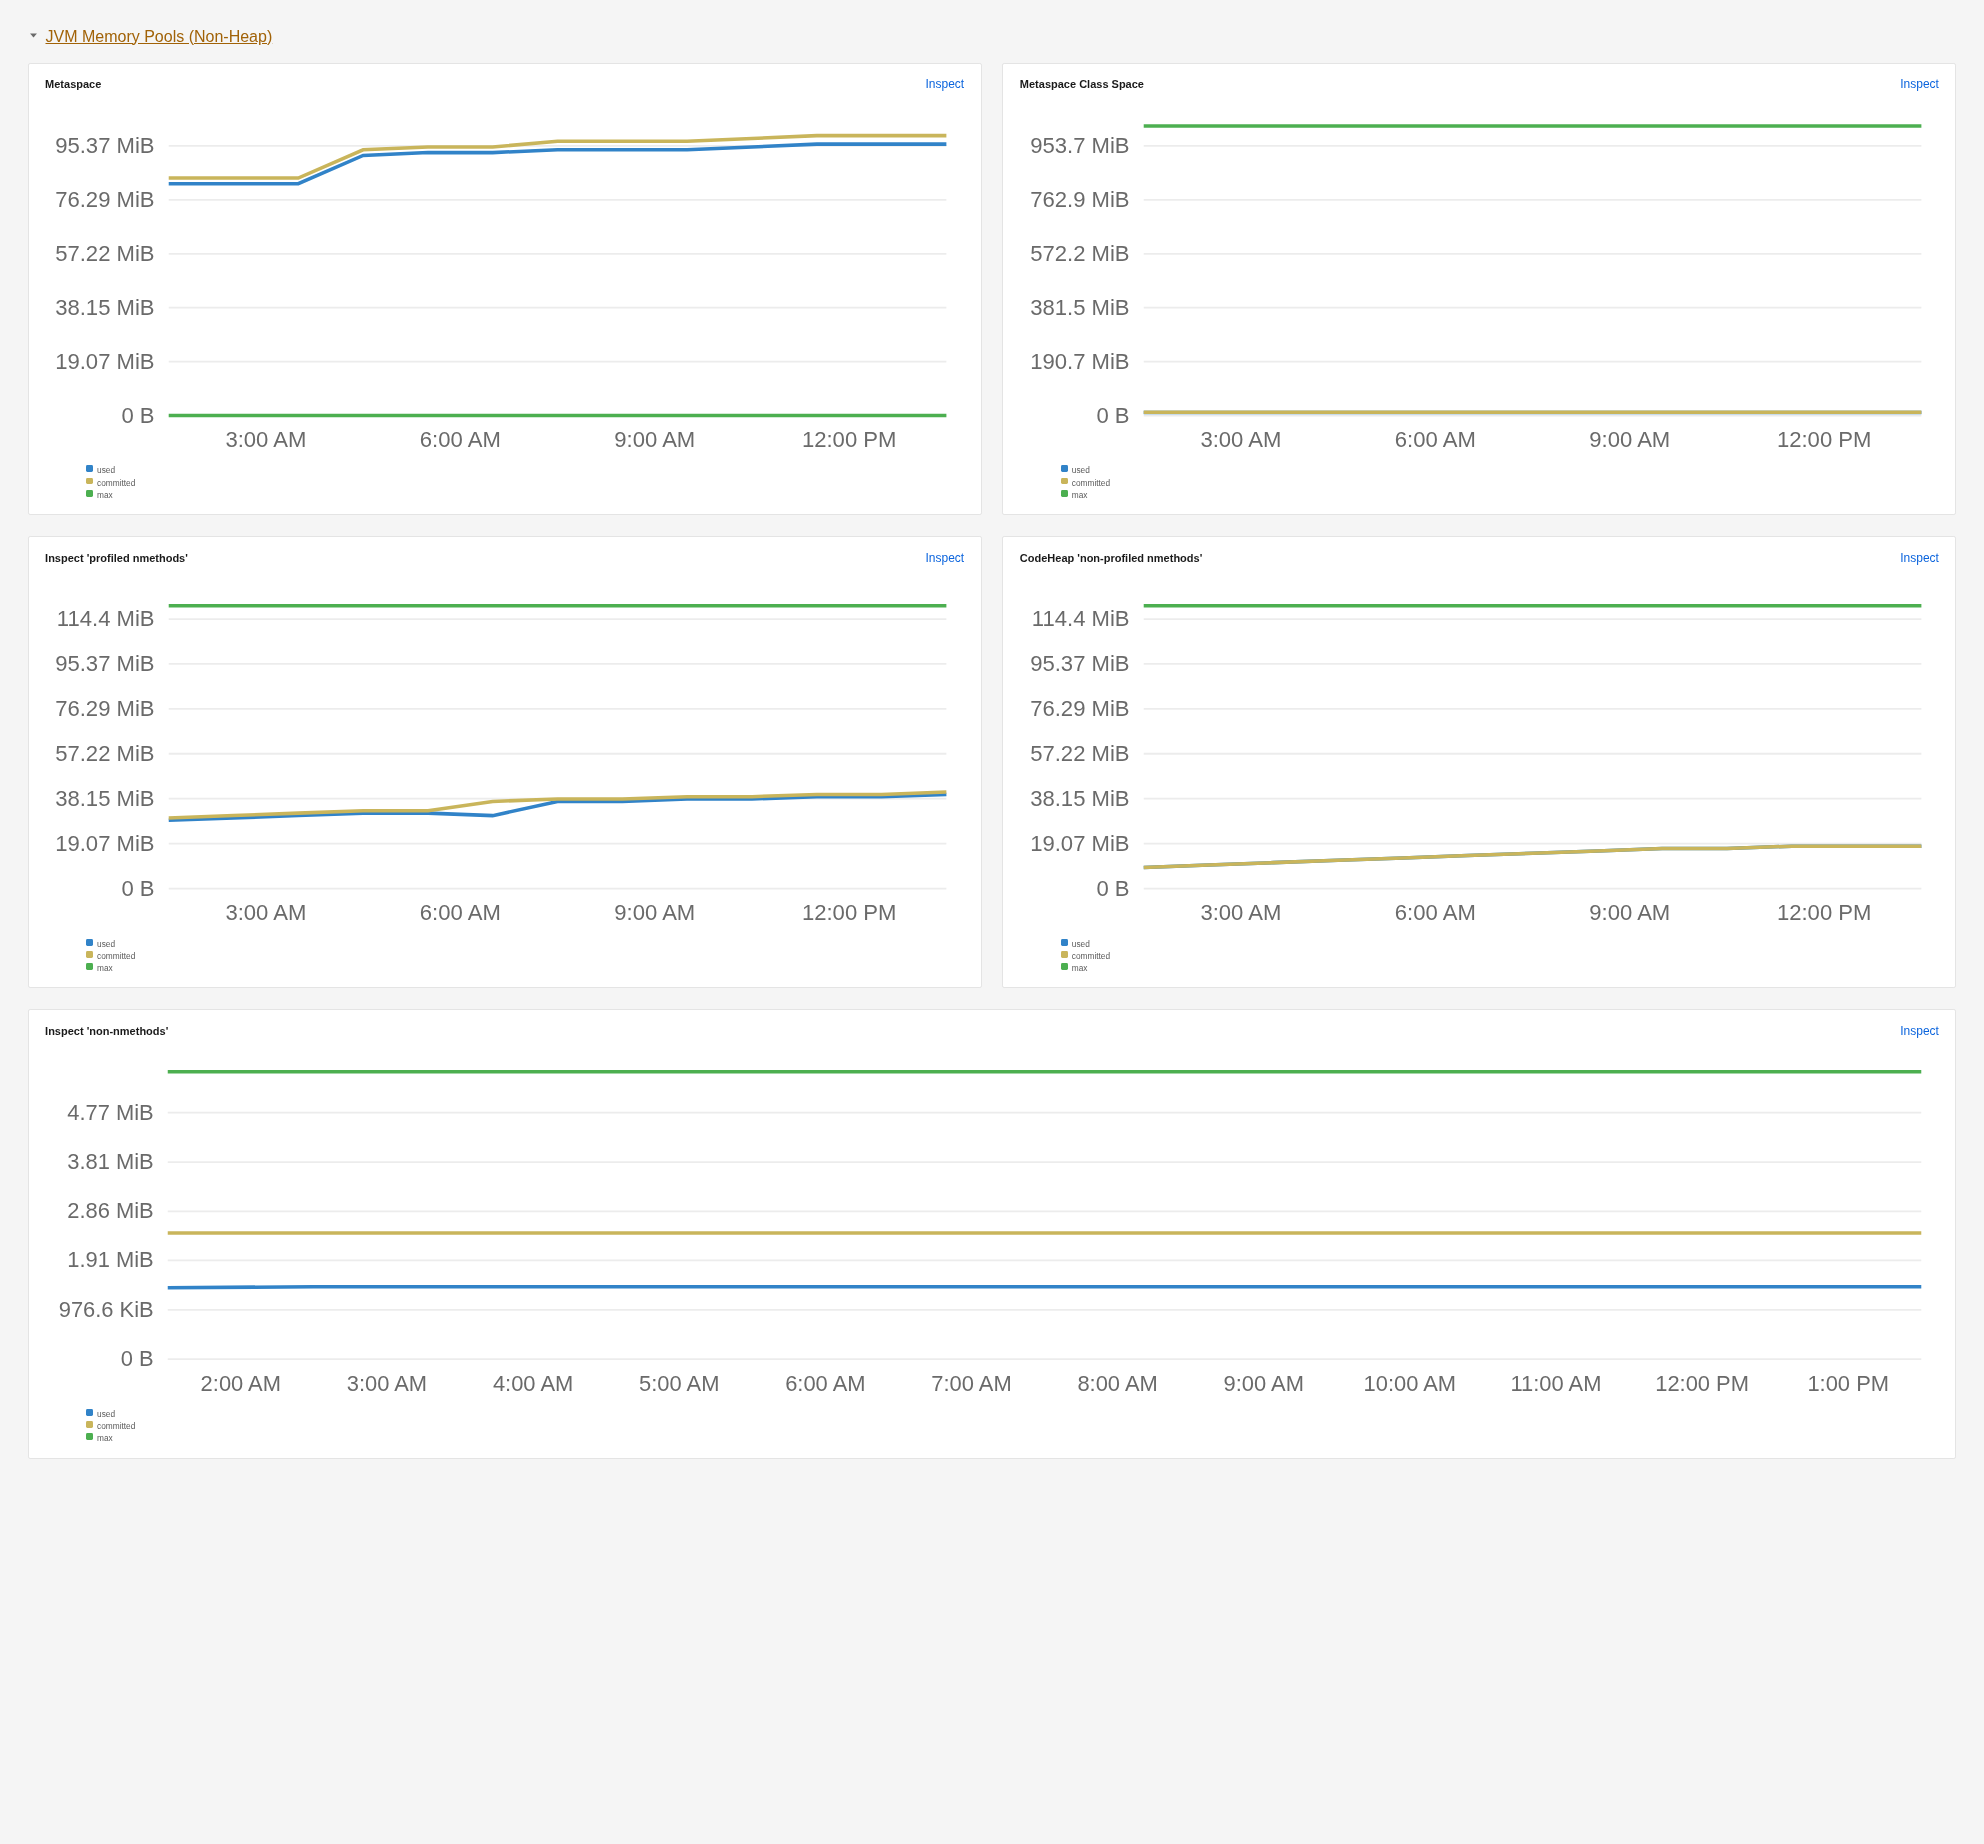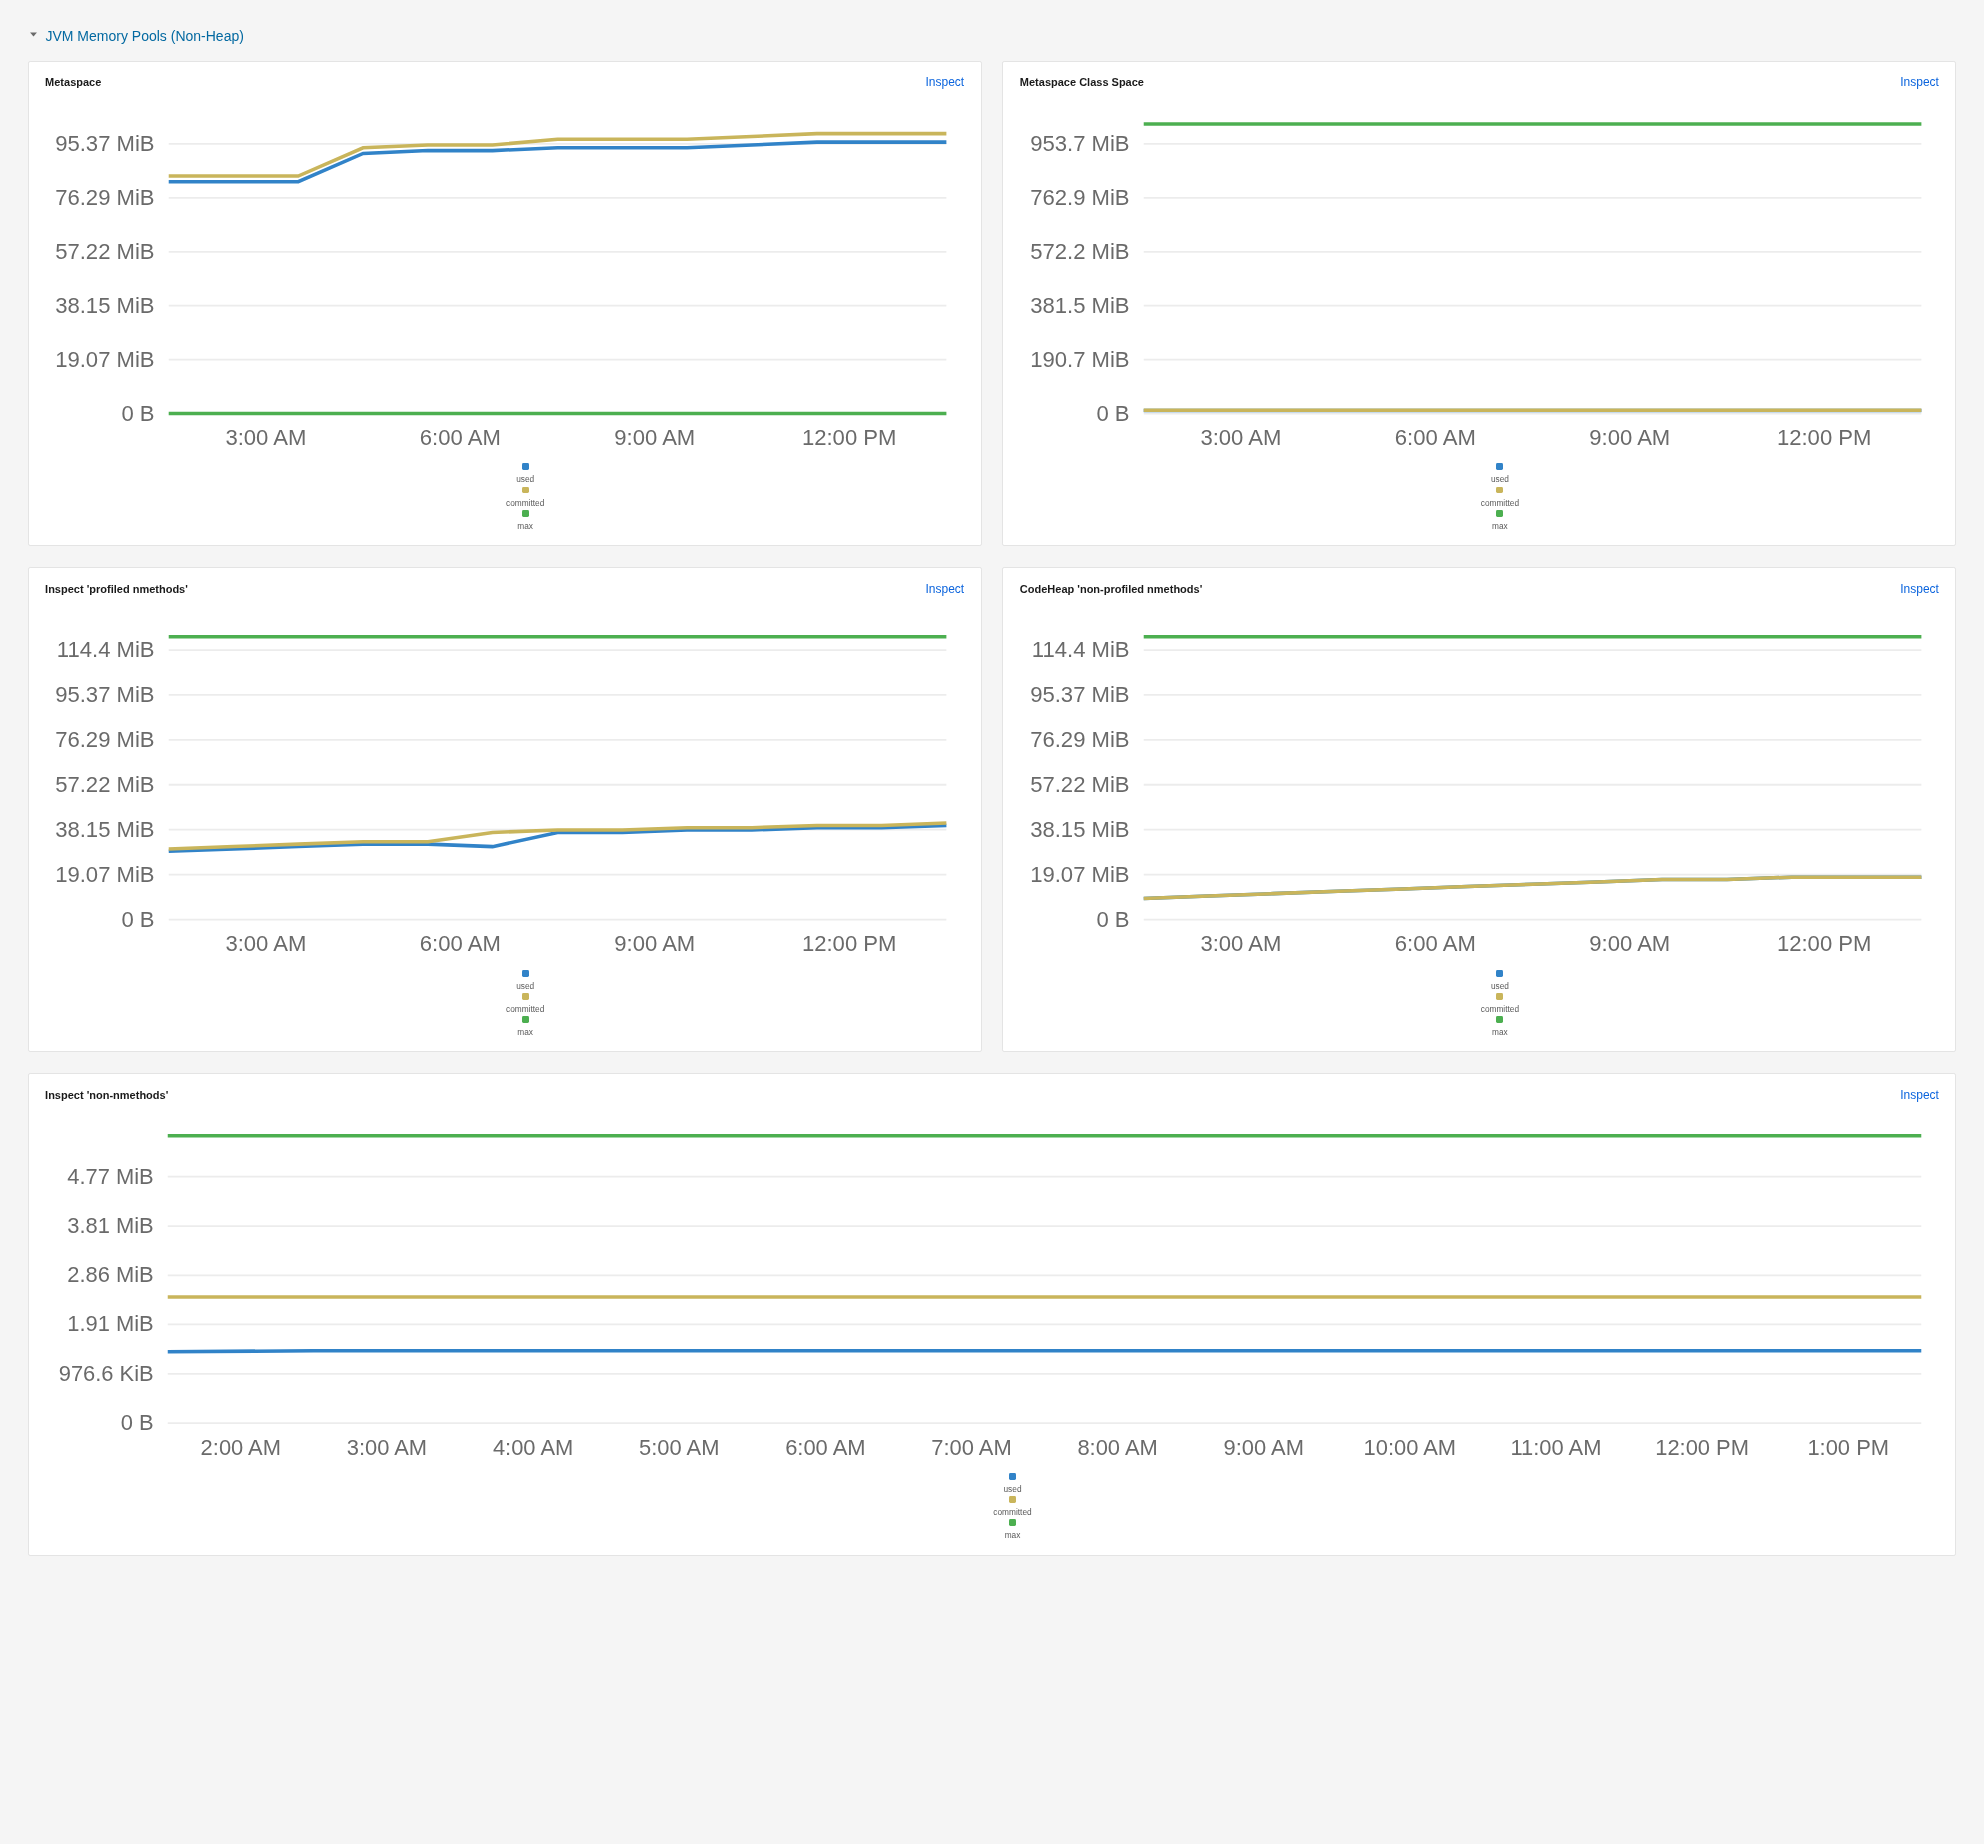--- a/index.html
+++ b/index.html
@@ -1,33 +1,33 @@
 <!DOCTYPE html>
 <html style="font-size:11px"><head>
 <meta charset="utf-8">
 <style>
 * { box-sizing: border-box; margin: 0; padding: 0; }
 body { font-family: -apple-system, BlinkMacSystemFont, "Segoe UI", Helvetica, Arial, sans-serif; background: #f5f5f5; padding: 27.6px; color: #333; }
 .section-header { display: flex; align-items: center; gap: 6.9px; margin-bottom: 17px; }
 .section-header .chev { font-size: 13.8px; color: #6a6a6a; }
-.section-header h1 { font-size: 14px; font-weight: 400; color: #0369a1; }
+.section-header h1 { font-size: 16px; font-weight: 400; color: #a16207; text-decoration: underline; }
 .grid { display: grid; grid-template-columns: 1fr 1fr; gap: 20.7px; }
 .panel { background: #fff; border: 0.7px solid #e4e4e4; border-radius: 2.1px; padding: 13.8px 16.5px 12.4px; }
 .panel.full { grid-column: 1 / -1; }
 .panel-head { display: flex; justify-content: space-between; align-items: center; margin-bottom: 9.6px; }
 .panel-title { font-size: 11px; font-weight: 700; color: #1a1a1a; }
 .inspect { font-size: 12px; color: #0B64DD; text-decoration: none; cursor: pointer; }
 .chart-wrap { position: relative; }
 svg.chart { width: 100%; display: block; }
 .gridline { stroke: #ececec; stroke-width: 1; }
 .series-used { stroke: #3183c8; stroke-width: 2; fill: none; }
 .series-committed { stroke: #c9b55b; stroke-width: 2; fill: none; }
 .series-max { stroke: #4caf50; stroke-width: 2; fill: none; }
 .legend { margin-top: 11px; padding-left: 41px; }
-.leg-item { display: flex; align-items: center; gap: 4.1px; font-size: 8.3px; color: #5a5a5a; margin-bottom: 2.1px; flex-direction: column; }
+.leg-item { display: flex; gap: 4.1px; font-size: 8.3px; color: #5a5a5a; margin-bottom: 2.1px; }
 .leg-sw { width: 6.9px; height: 6.9px; border-radius: 1.4px; flex: none; }
 .leg-used { background: #3183c8; }
 .leg-committed { background: #c9b55b; }
 .leg-max { background: #4caf50; }
 </style>
 </head>
 <body>
 
 <div class="section-header">
   <span class="chev">

